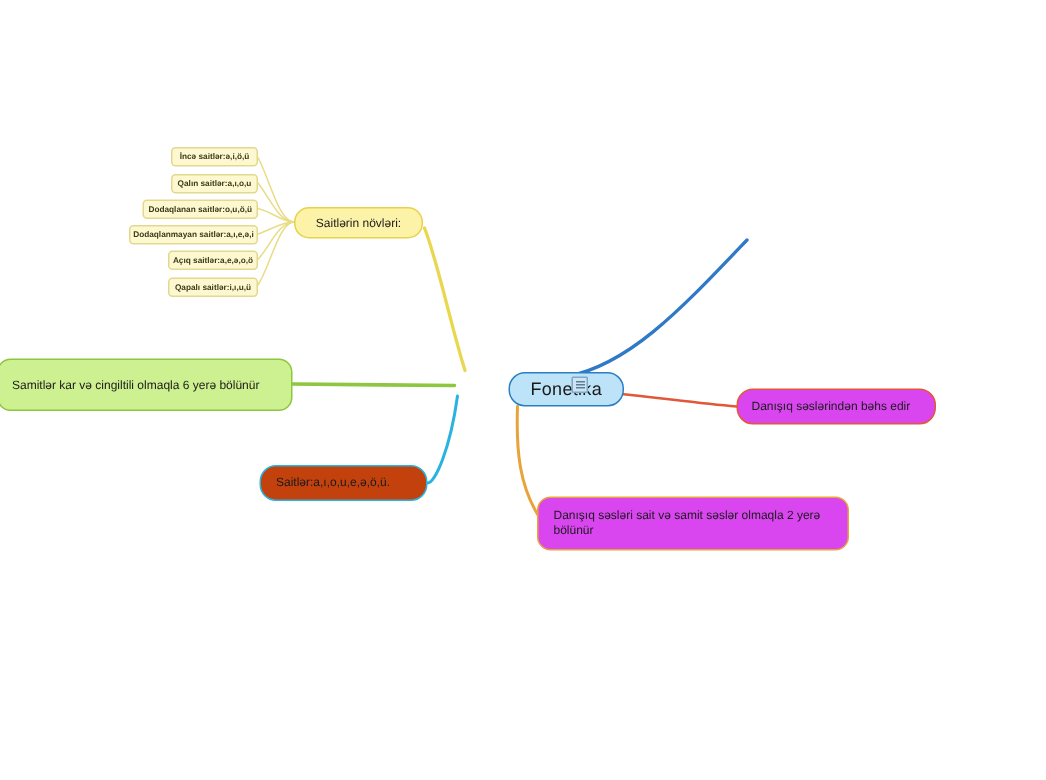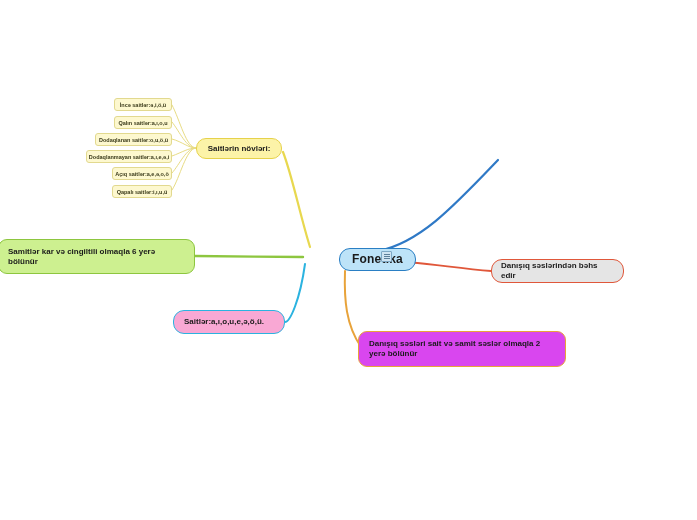--- a/index.html
+++ b/index.html
@@ -23,21 +23,21 @@
     top: 0;
     width: 697px;
     height: 520px;
     pointer-events: none;
   }
   .node {
     position: absolute;
     box-sizing: border-box;
     display: flex;
     align-items: center;
-    font-weight: bold;
+    font-weight: normal;
     color: #1a1a1a;
     line-height: 1.25;
     border-style: solid;
     border-width: 1px;
   }
 
   
   .node-root {
     left: 303px;
     top: 248px;
@@ -64,21 +64,21 @@
     font-size: 8px;
     padding: 0 9px;
   }
 
   
   .node-danisiq-sesleri {
     left: 491px;
     top: 259px;
     width: 133px;
     height: 24px;
-    background: #e5e5e5;
+    background: #d946ef;
     border-color: #e0573a;
     border-radius: 11px;
     font-size: 8px;
     padding: 0 9px;
   }
 
   
   .node-sait-samit {
     left: 358px;
     top: 331px;
@@ -90,21 +90,21 @@
     font-size: 8px;
     padding: 0 10px;
   }
 
   
   .node-saitler {
     left: 173px;
     top: 310px;
     width: 112px;
     height: 24px;
-    background: #f9a8d4;
+    background: #c2410c;
     border-color: #2bb3e0;
     border-radius: 11px;
     font-size: 8px;
     padding: 0 10px;
   }
 
   
   .node-samitler {
     left: -2px;
     top: 239px;

